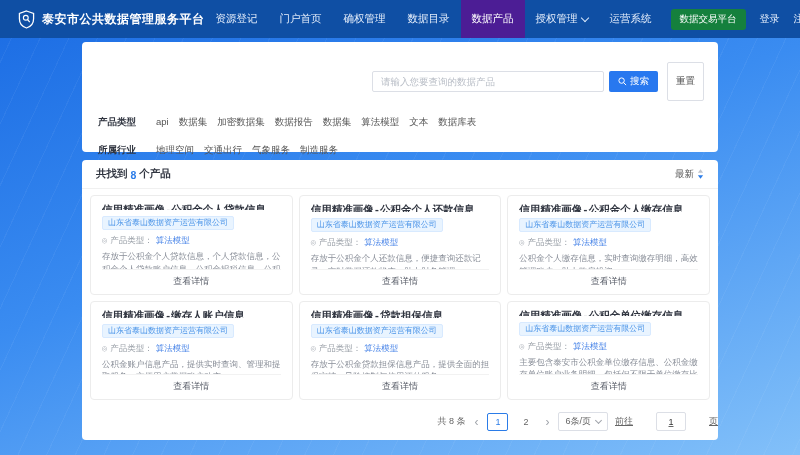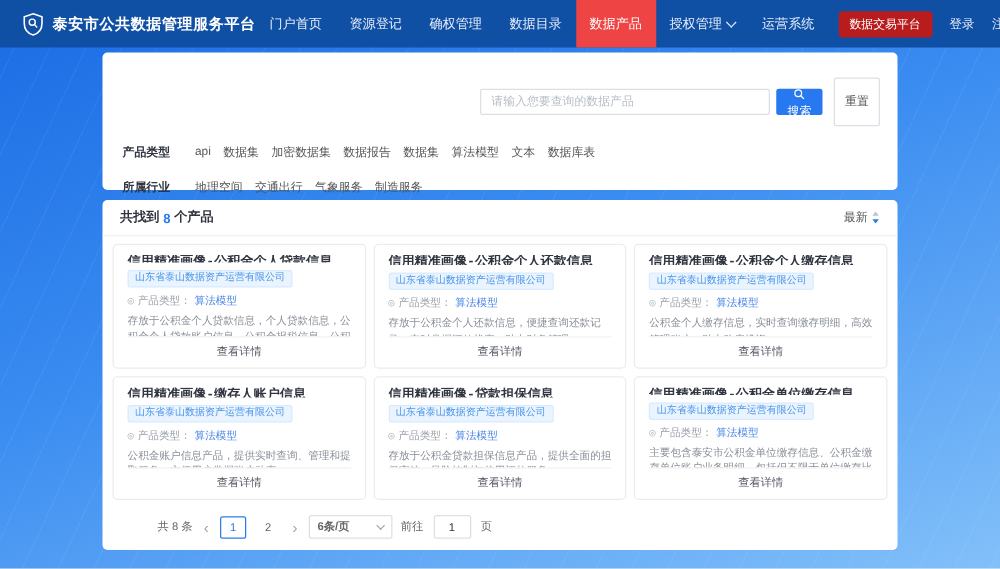--- a/index.html
+++ b/index.html
@@ -9,37 +9,37 @@
   .page::before{content:"";position:absolute;inset:0;
         background:repeating-linear-gradient(115deg,rgba(255,255,255,0.05) 0,rgba(255,255,255,0.05) 1px,transparent 1px,transparent 26px);
         pointer-events:none;}
 
   
   .topbar{position:relative;z-index:2;height:38px;background:#0f4fa4;display:flex;align-items:center;
           padding:0 14px 0 18px;color:#fff;}
   .brand{display:flex;align-items:center;gap:7px;font-size:12px;font-weight:bold;letter-spacing:.5px;white-space:nowrap;}
   .topnav{margin-left:auto;display:flex;align-items:stretch;height:38px;}
   .nav-item{display:flex;align-items:center;padding:0 11px;font-size:10.5px;color:#e6effc;cursor:pointer;white-space:nowrap;}
-  .nav-item.active{background:#ef4444;color:#fff;}
+  .nav-item.active{background:#4c1d95;color:#fff;}
   .chev{width:5px;height:5px;border-right:1px solid #d9e8fb;border-bottom:1px solid #d9e8fb;
         transform:rotate(45deg);margin-left:4px;margin-top:-3px;display:inline-block;}
-  .trade-btn{margin-left:8px;align-self:center;background:#b91c1c;color:#fff;font-size:9.5px;
+  .trade-btn{margin-left:8px;align-self:center;background:#15803d;color:#fff;font-size:9.5px;
              padding:4px 9px;border-radius:3px;border:none;cursor:pointer;white-space:nowrap;font-family:inherit;}
   .auth{display:flex;gap:14px;margin-left:14px;font-size:10px;color:#e6effc;align-items:center;}
   .auth span{cursor:pointer;white-space:nowrap;}
 
   
   .search-panel{position:relative;z-index:1;width:636px;height:110px;box-sizing:border-box;
                 margin:4px auto 0;background:#fff;border-radius:4px;padding:20px 14px 10px;}
   .search-row{display:flex;justify-content:flex-end;align-items:center;}
   .search-input{width:214px;height:19px;border:1px solid #dcdfe6;border-radius:2px;padding:0 8px;
                 font-size:9.5px;color:#333;font-family:inherit;outline:none;}
   .search-input::placeholder{color:#b8bdc6;}
   .search-btn{height:21px;display:flex;align-items:center;gap:3px;background:#2878ef;color:#fff;
-              font-size:9.5px;border:none;border-radius:2px;padding:0 9px;margin-left:5px;cursor:pointer;font-family:inherit;flex-direction:column;}
+              font-size:9.5px;border:none;border-radius:2px;padding:0 9px;margin-left:5px;cursor:pointer;font-family:inherit;}
   .reset-btn{height:39px;border:1px solid #dcdfe6;background:#fff;color:#555;font-size:9.5px;
              border-radius:2px;padding:0 8px;margin-left:9px;cursor:pointer;font-family:inherit;}
   .filter-row{display:flex;align-items:center;margin-top:15px;font-size:9.5px;padding-left:2px;}
   .filter-label{font-weight:bold;color:#303540;margin-right:20px;white-space:nowrap;}
   .filter-opts{display:flex;gap:10px;color:#555;}
   .filter-opt{cursor:pointer;white-space:nowrap;}
 
   
   .results-panel{position:relative;z-index:1;width:636px;height:280px;box-sizing:border-box;
                  margin:8px auto 0;background:#fff;border-radius:4px;display:flex;flex-direction:column;}
@@ -55,32 +55,32 @@
   .card-title{font-size:10.5px;font-weight:bold;color:#303540;line-height:13px;white-space:nowrap;overflow:hidden;}
   .card-tag{align-self:flex-start;margin-top:6px;font-size:8px;line-height:12px;padding:0 5px;max-width:100%;
             background:#e9f4ff;border:1px solid #d8eaff;border-radius:2px;color:#4b94e8;white-space:nowrap;box-sizing:border-box;}
   .card-type{margin-top:6px;font-size:8.5px;color:#9aa0a8;display:flex;align-items:center;gap:3px;line-height:11px;}
   .type-icon{font-size:8.5px;color:#b0b5bc;}
   .type-value{color:#4b86e8;}
   .card-desc{margin-top:4px;font-size:8.5px;line-height:12.5px;color:#8a8f99;overflow:hidden;flex:1 1 auto;min-height:0;}
   .card-action{margin-top:auto;border-top:1px solid #f2f2f2;text-align:center;font-size:9px;color:#565b66;
                padding:5px 0 6px;cursor:pointer;flex:0 0 auto;}
 
-  .pagination{display:flex;align-items:center;gap:7px;
+  .pagination{display:flex;align-items:center;justify-content:flex-end;gap:7px;
               padding:6px 0 9px;font-size:9px;color:#666;flex:0 0 auto;margin-left:44px;}
   .page-total{white-space:nowrap;}
   .page-arrow{font-size:12px;line-height:14px;color:#a0a4ab;cursor:pointer;padding:0 2px;}
   .page-btn{min-width:15px;height:16px;display:flex;align-items:center;justify-content:center;
             border-radius:2px;cursor:pointer;color:#666;padding:0 2px;border:1px solid transparent;}
   .page-btn.current{border:1px solid #2b7ce8;color:#2b7ce8;}
-  .size-select{display:flex;align-items:center;gap:22px;border:1px solid #dcdfe6;border-radius:2px;
-               padding:2px 6px;color:#666;cursor:pointer;white-space:nowrap;font-weight:bold;}
+  .size-select{display:flex;align-items:center;gap:5px;border:1px solid #dcdfe6;border-radius:2px;
+               padding:2px 6px;color:#666;cursor:pointer;white-space:nowrap;}
   .chev-gray{width:4px;height:4px;border-right:1px solid #a0a4ab;border-bottom:1px solid #a0a4ab;
              transform:rotate(45deg);margin-top:-2px;display:inline-block;}
-  .goto{display:flex;align-items:center;gap:8px;white-space:nowrap;}
+  .goto{display:flex;align-items:center;gap:23px;white-space:nowrap;text-decoration:underline;}
   .goto-input{width:24px;height:15px;border:1px solid #dcdfe6;border-radius:2px;text-align:center;
               font-size:9px;color:#333;font-family:inherit;outline:none;}
 </style>
 </head>
 <body>
 
 <div class="page">
 
   <div class="topbar">
     <div class="brand">
@@ -89,24 +89,24 @@
           <path d="M12 1 L22 4.5 V12 C22 18.5 17.8 23.3 12 25 C6.2 23.3 2 18.5 2 12 V4.5 Z" fill="none" stroke="#fff" stroke-width="1.8"></path>
           <circle cx="11" cy="10.5" r="3.4" fill="none" stroke="#fff" stroke-width="1.6"></circle>
           <line x1="13.4" y1="13" x2="16.6" y2="16.6" stroke="#fff" stroke-width="1.6"></line>
         </svg>
       </span>
       <span>泰安市公共数据管理服务平台</span>
     </div>
 
     <div class="topnav">
       <div class="nav-item">
+          <span>资源登记</span>
+        </div>
+      <div class="nav-item">
           <span>门户首页</span>
-        </div>
-      <div class="nav-item">
-          <span>资源登记</span>
         </div>
       <div class="nav-item">
           <span>确权管理</span>
         </div>
       <div class="nav-item">
           <span>数据目录</span>
         </div>
       <div class="nav-item active">
           <span>数据产品</span>
         </div>

